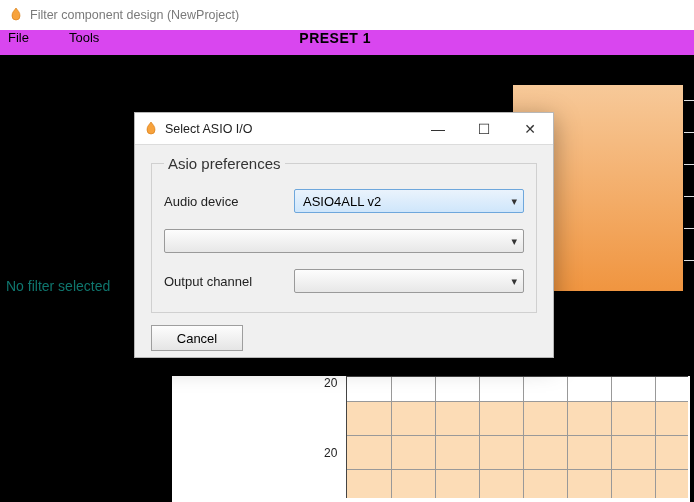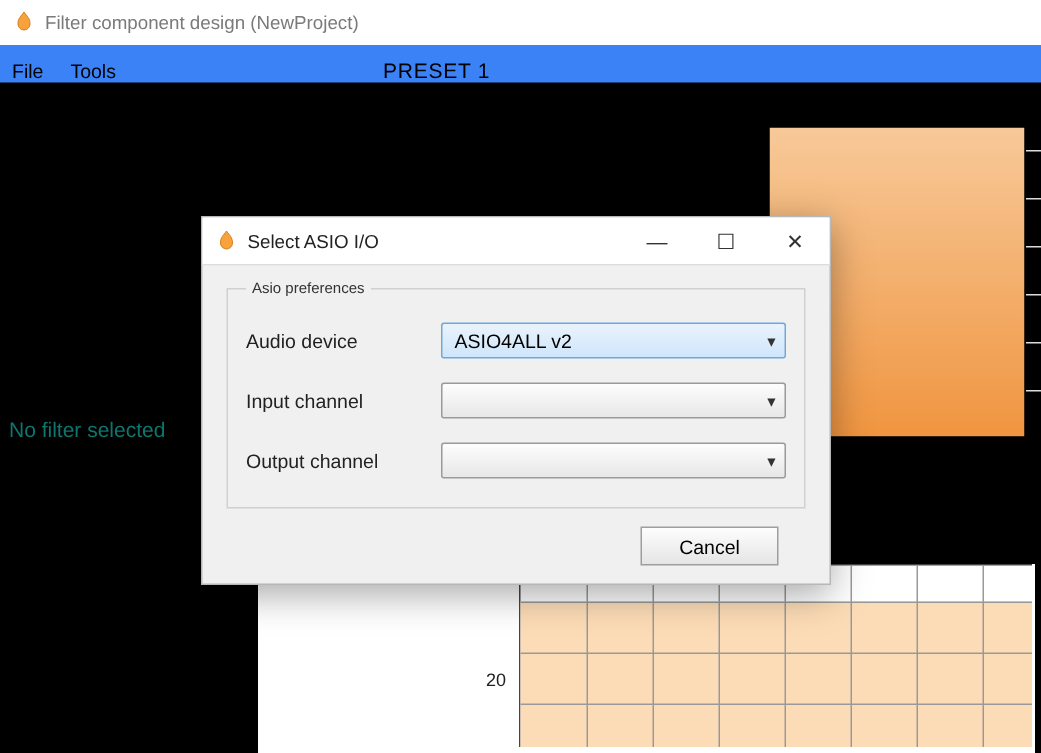--- a/index.html
+++ b/index.html
@@ -11,30 +11,31 @@
     height: 30px;
     display: flex; align-items: center;
     padding: 0 8px;
     background: #fff;
     color: #7a7a7a;
     font-size: 12.5px;
   }
   .titlebar .logo { margin-right: 6px; }
   .menubar {
     height: 26px;
-    display: flex; align-items: flex-end;
+    display: flex; align-items: flex-start;
     padding: 0 8px;
-    background: #3b82f6;
+    background: #d946ef;
     border-bottom: 1px solid #000;
     font-size: 13px;
+    gap: 22px;
   }
   .menubar .menu-item { margin-right: 18px; cursor: default; }
   .menubar .preset {
     margin-left: 160px;
-    font-weight: 400;
+    font-weight: 700;
     font-size: 14px;
     letter-spacing: 0.5px;
   }
 
   .work {
     position: absolute;
     top: 56px; left: 0; right: 0; bottom: 0;
     background: #000;
     overflow: hidden;
   }
@@ -89,21 +90,21 @@
   }
   .grid .vline, .grid .hline {
     position: absolute; background: #999;
   }
   .grid .vline { top: 0; bottom: 0; width: 1px; }
   .grid .hline { left: 0; right: 0; height: 1px; }
 
   
   .dialog {
     position: absolute;
-    top: 144px; left: 134px;
+    top: 112px; left: 134px;
     width: 420px; height: 246px;
     background: #f0f0f0;
     border: 1px solid #b7b7b7;
     box-shadow: 0 6px 24px rgba(0,0,0,0.35);
   }
   .dlg-titlebar {
     height: 32px;
     display: flex; align-items: center;
     background: #fff;
     padding-left: 8px;
@@ -116,42 +117,42 @@
     width: 46px; display:flex; align-items:center; justify-content:center;
     font-size: 14px; color:#333;
   }
 
   .dlg-body { padding: 10px 16px 0 16px; }
   fieldset.prefs {
     border: 1px solid #d0d0d0;
     padding: 10px 12px 14px 12px;
   }
   fieldset.prefs legend {
-    font-size: 10px; color:#333; padding: 0 4px;
+    font-size: 15px; color:#333; padding: 0 4px;
   }
   .row { display:flex; align-items:center; height: 34px; margin-top: 6px; }
   .row:first-of-type { margin-top: 2px; }
   .row label { width: 130px; font-size: 13px; color:#222; }
   .combo {
     flex: 1; height: 24px;
     display:flex; align-items:center; justify-content:space-between;
     padding: 0 6px 0 8px;
     font-size: 13px;
     background: linear-gradient(180deg,#fdfdfd,#e7e7e7);
     border: 1px solid #9a9a9a;
     border-radius: 2px;
   }
   .combo.selected {
     background: linear-gradient(180deg,#eaf3fc,#cfe6fb);
     border-color: #6ea7dc;
   }
   .combo .chev { font-size: 11px; color:#333; }
 
   .dlg-buttons {
-    display:flex; justify-content:flex-end; 
+    display:flex; justify-content:space-between; 
     padding: 12px 18px 0 0;
   }
   .dlg-buttons button {
     width: 92px; height: 26px;
     font-size: 13px;
     background: linear-gradient(180deg,#fdfdfd,#e5e5e5);
     border: 1px solid #9e9e9e;
   }
 
   
@@ -238,21 +239,20 @@
 
         <div class="row">
           <label>Audio device</label>
           <div class="combo selected">
             <span>ASIO4ALL v2</span>
             <span class="chev">▾</span>
           </div>
         </div>
 
         <div class="row">
-          <label>Input channel</label>
           <div class="combo">
             <span></span>
             <span class="chev">▾</span>
           </div>
         </div>
 
         <div class="row">
           <label>Output channel</label>
           <div class="combo">
             <span></span>

